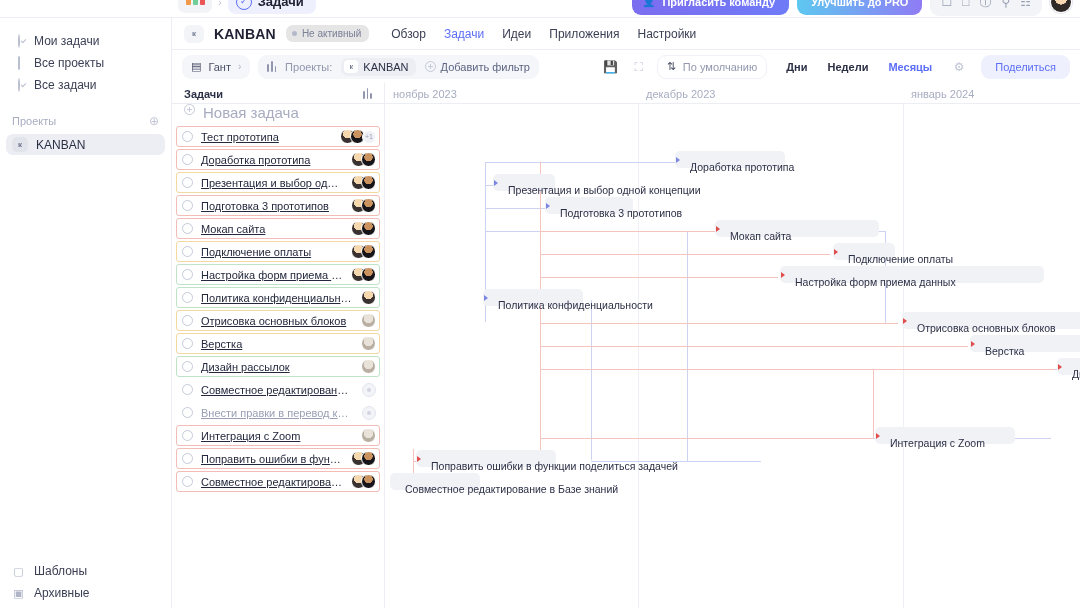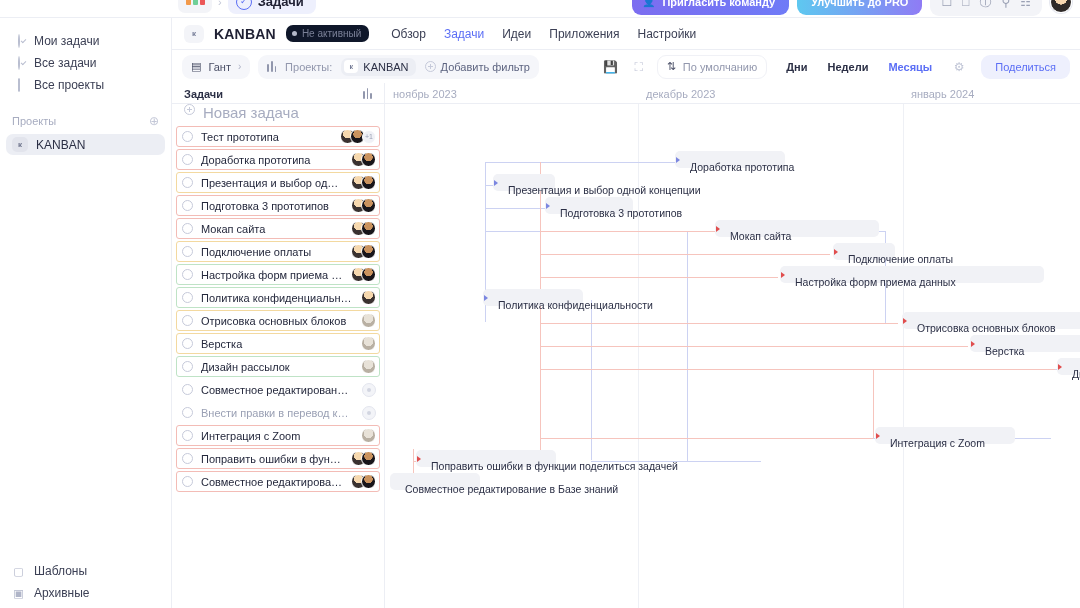--- a/index.html
+++ b/index.html
@@ -130,21 +130,21 @@
     display: flex; align-items: center; gap: 0;
     background: #fff; border-bottom: 1px solid #eceef4; padding-left: 12px;
   }
   .ph-badge {
     width: 20px; height: 18px; border-radius: 6px; background: #f3f4f8;
     color: #737a95; font-size: 8px; font-weight: bold;
     display: flex; align-items: center; justify-content: center; flex: none;
   }
   .ph-title { font-size: 14px; font-weight: bold; margin-left: 10px; letter-spacing: .2px; }
   .ph-status {
-    margin-left: 10px; background: #0f172a; color: #7a8097;
+    margin-left: 10px; background: #e5e5e5; color: #7a8097;
     font-size: 10px; border-radius: 7px; padding: 3px 8px 3px 6px;
     display: flex; align-items: center; gap: 5px;
   }
   .ph-status .dot { width: 5px; height: 5px; border-radius: 50%; background: #b4b9ca; }
   .ph-tabs { display: flex; align-items: center; gap: 18px; margin-left: 22px; justify-content: flex-end; }
   .ph-tab { font-size: 12px; color: #3c4055; }
   .ph-tab.active { color: #5b6ef5; }
 
   
   .toolbar {
@@ -226,21 +226,21 @@
   }
   .trow .rbox {
     position: absolute; left: 2px; right: 2px; top: 0; bottom: 0;
     border: 1px solid transparent; border-radius: 3px; pointer-events: none;
   }
   .trow .ck {
     width: 11px; height: 11px; border-radius: 50%; border: 1.2px solid #c6cada; flex: none; z-index: 1;
   }
   .trow .ttl {
     white-space: nowrap; overflow: hidden; text-overflow: ellipsis;
-    flex: 1 1 auto; z-index: 1;
+    flex: 1 1 auto; z-index: 1; text-decoration: underline;
   }
   .trow.faded .ttl { color: #9aa0b4; }
   .av-stack { display: flex; align-items: center; margin-left: auto; z-index: 1; flex: none; }
   .av {
     width: 15px; height: 15px; border-radius: 50%; border: 1.3px solid #fff; margin-left: -5px;
   }
   .av:first-child { margin-left: 0; }
   .av-a { background: radial-gradient(circle at 50% 30%, #f6d8ae 0 40%, #3a3230 41% 100%); }
   .av-b { background: radial-gradient(circle at 50% 32%, #c9925e 0 38%, #18151a 39% 100%); }
   .av-c { background: radial-gradient(circle at 50% 35%, #e8e2d8 0 44%, #b9b0a3 45% 100%); }
@@ -324,26 +324,26 @@
 
   <div class="sidebar">
 
 
     <div class="nav">
       <div class="nav-item">
         <span class="ni"><span class="circ-check"></span></span>
         <span>Мои задачи</span>
       </div>
       <div class="nav-item">
+        <span class="ni"><span class="folder"></span></span>
+        <span>Все проекты</span>
+      </div>
+      <div class="nav-item">
         <span class="ni"><span class="circ-check"></span></span>
         <span>Все задачи</span>
-      </div>
-      <div class="nav-item">
-        <span class="ni"><span class="folder"></span></span>
-        <span>Все проекты</span>
       </div>
     </div>
 
     <div class="sec-head">
       <span>Проекты</span>
       <span class="plus">⊕</span>
     </div>
     <div class="proj-item active">
       <span class="proj-badge">к</span>
       <span>KANBAN</span>

